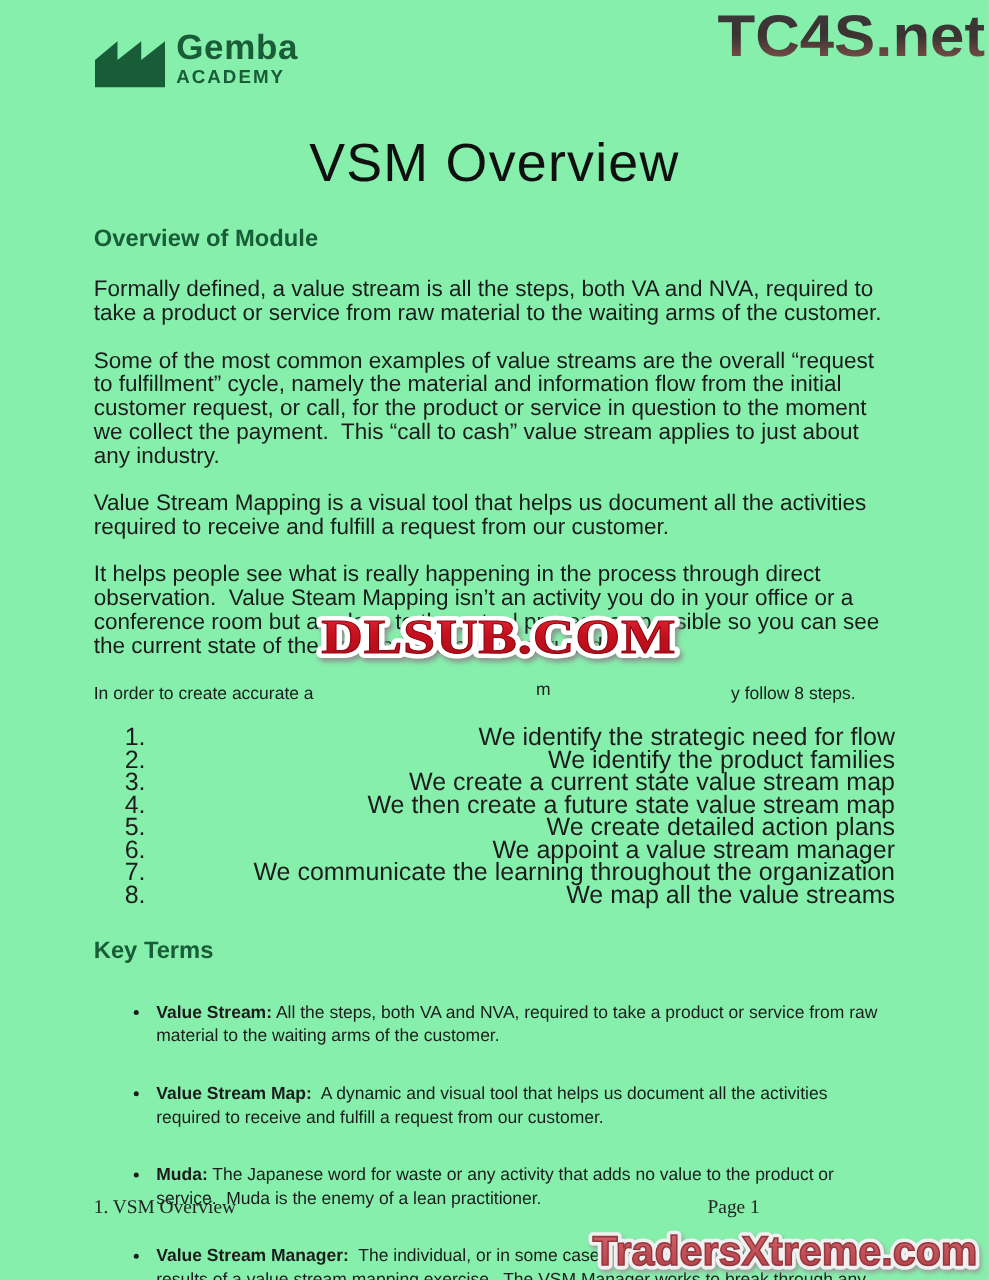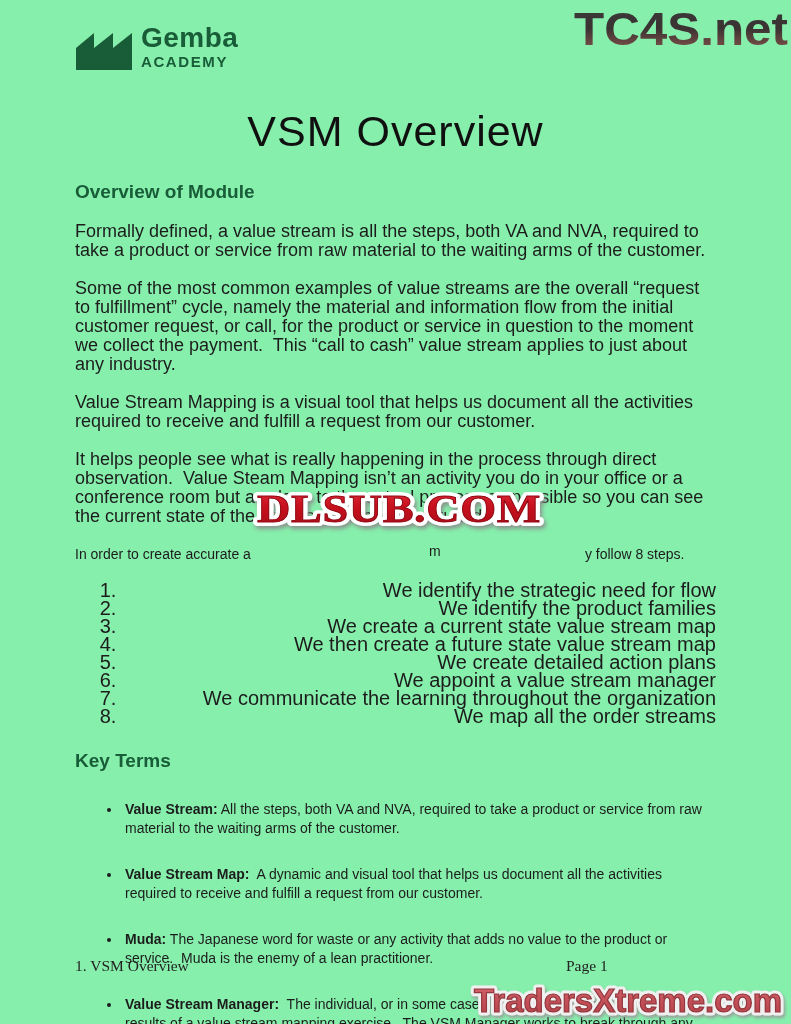--- a/index.html
+++ b/index.html
@@ -102,21 +102,21 @@
     <p class="steps-intro"><span>In order to create accurate a</span><span class="intro-gap"><span class="intro-glimpse">m</span></span><span>y follow 8 steps.</span></p>
 
     <ol class="steps">
       <li>We identify the strategic need for flow</li>
       <li>We identify the product families</li>
       <li>We create a current state value stream map</li>
       <li>We then create a future state value stream map</li>
       <li>We create detailed action plans</li>
       <li>We appoint a value stream manager</li>
       <li>We communicate the learning throughout the organization</li>
-      <li>We map all the order streams</li>
+      <li>We map all the value streams</li>
     </ol>
 
     <h2 class="sect">Key Terms</h2>
 
     <ul class="terms">
       <li><span class="term">Value Stream:</span><span class="def"> All the steps, both VA and NVA, required to take a product or service from raw material to the waiting arms of the customer.</span></li>
       <li><span class="term">Value Stream Map:</span><span class="def">  A dynamic and visual tool that helps us document all the activities required to receive and fulfill a request from our customer.</span></li>
       <li><span class="term">Muda:</span><span class="def"> The Japanese word for waste or any activity that adds no value to the product or service.  Muda is the enemy of a lean practitioner.</span></li>
       <li><span class="term">Value Stream Manager:</span><span class="def">  The individual, or in some cases individuals, accountable for the results of a value stream mapping exercise.  The VSM Manager works to break through any barrier the team may face as they strive to get the organization to think and behave as one company.</span></li>
     </ul>

